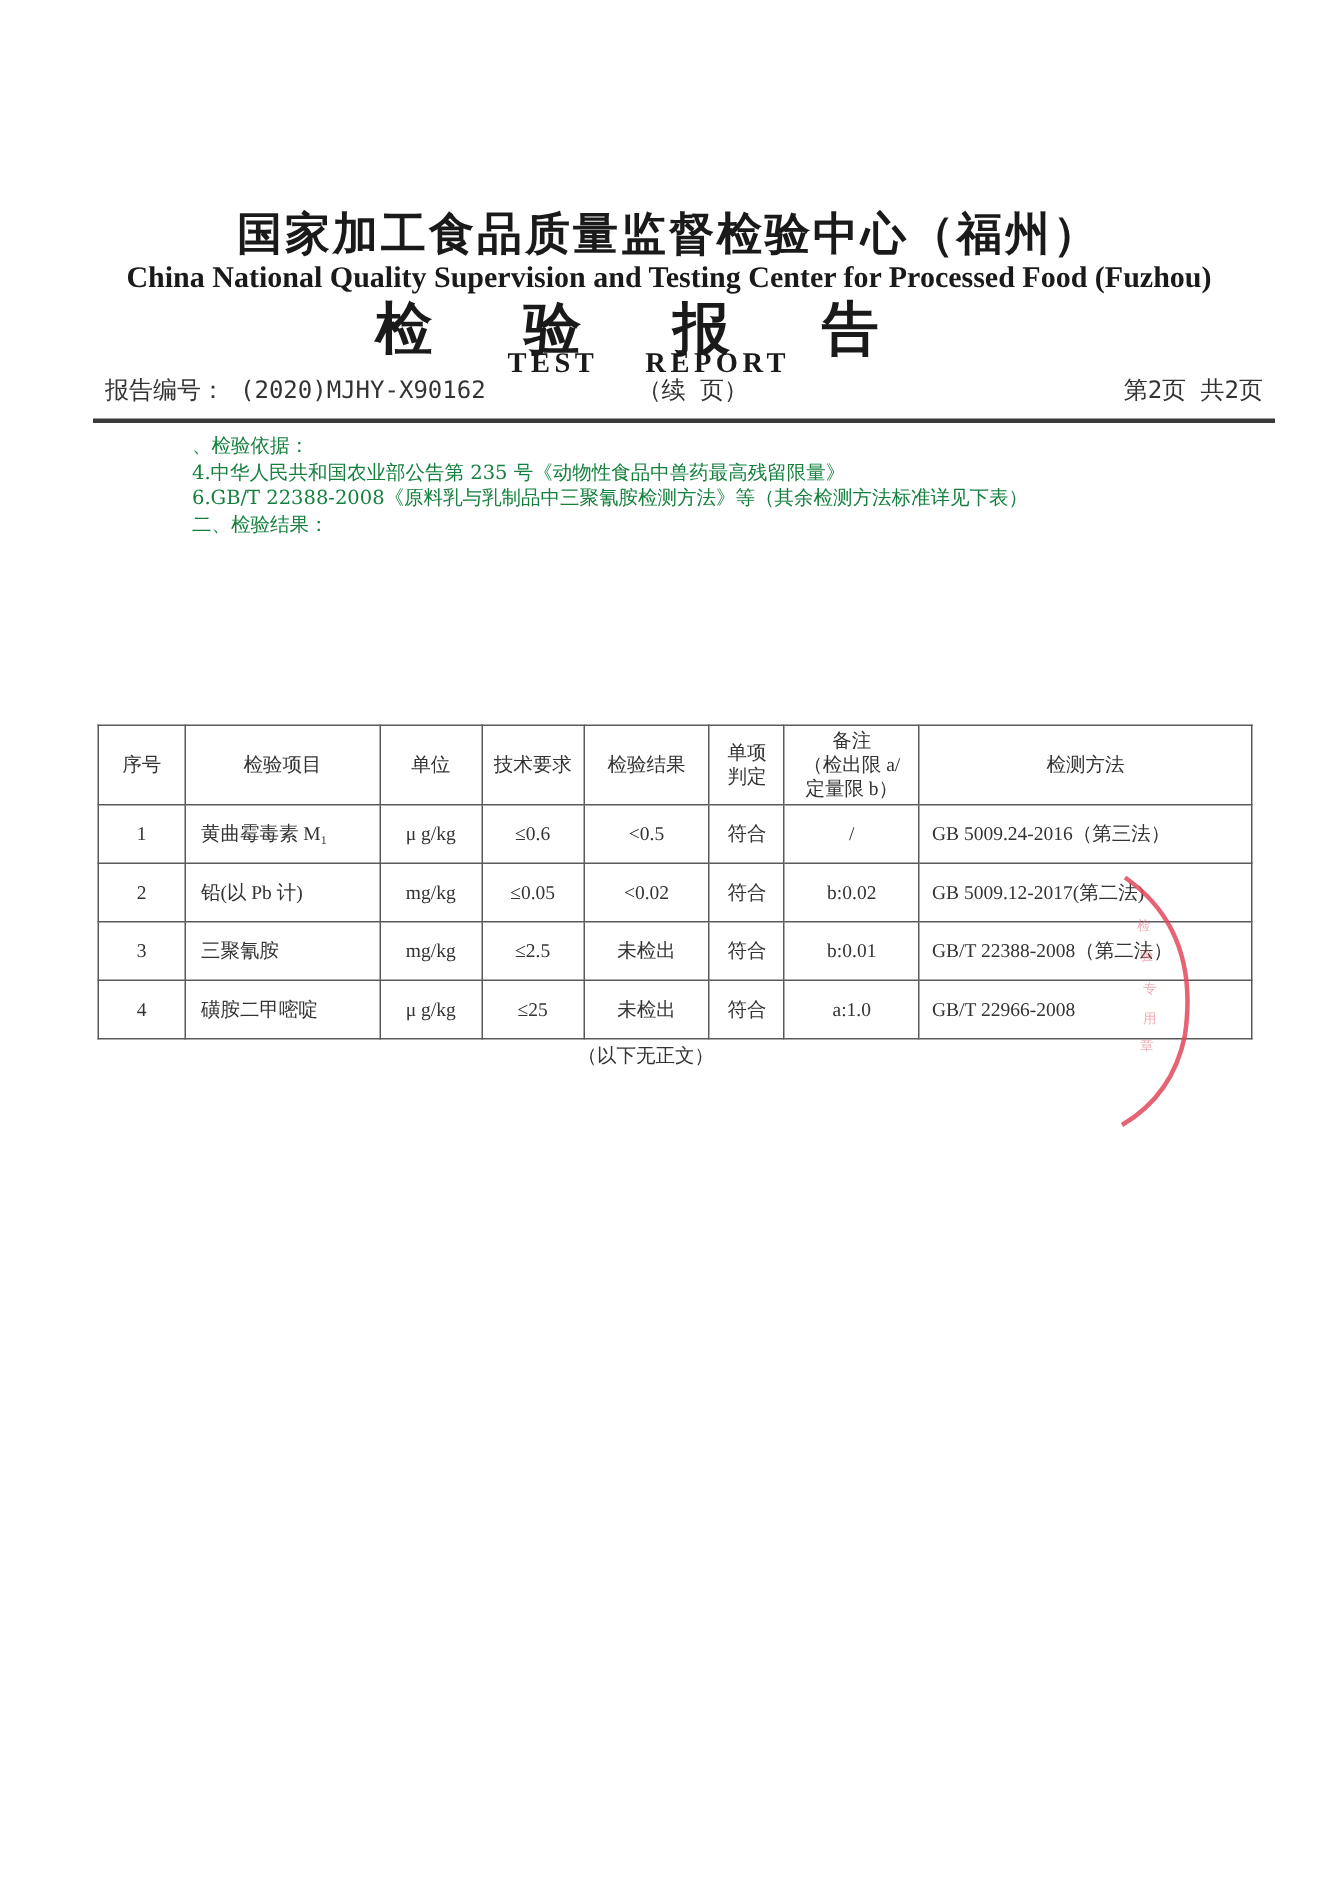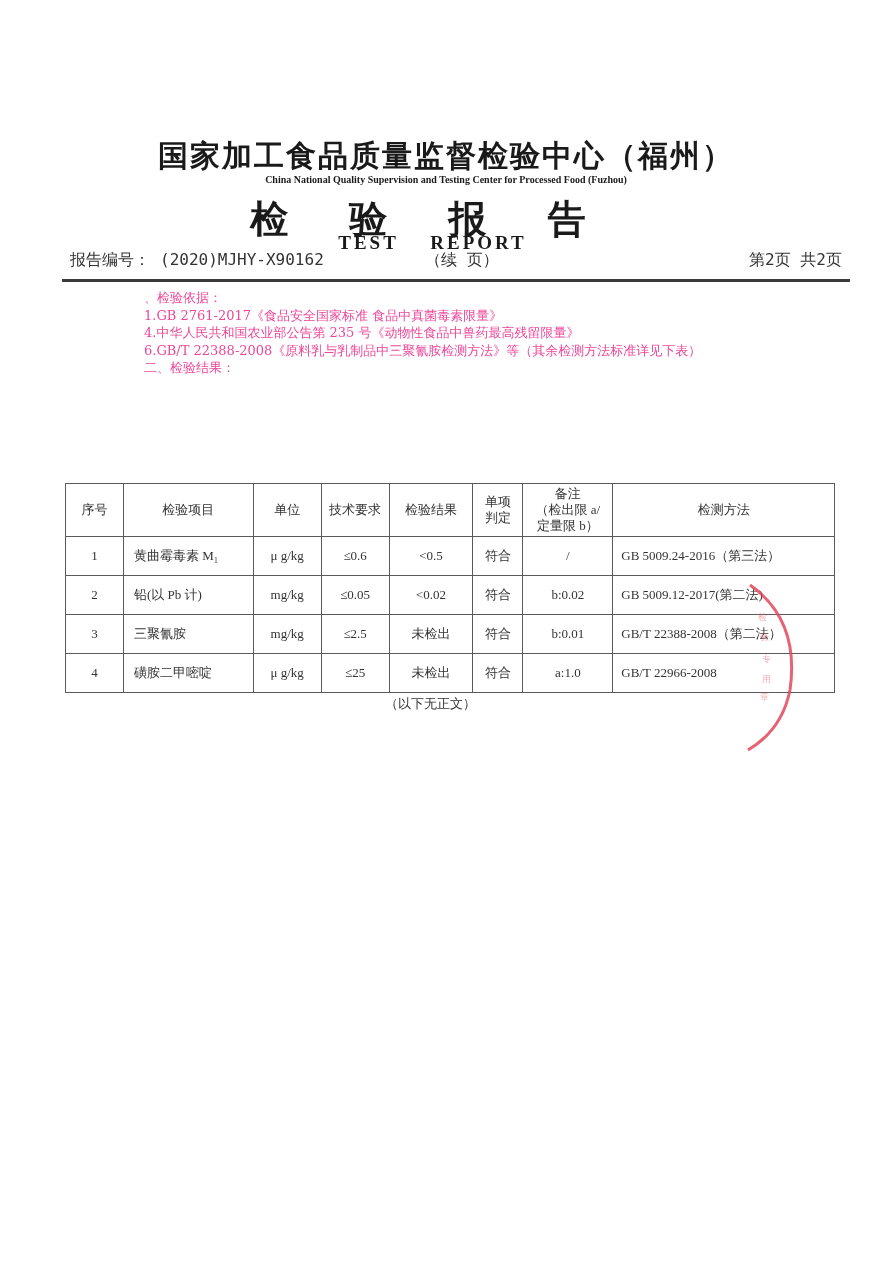--- a/index.html
+++ b/index.html
@@ -8,21 +8,21 @@
       font-family: "DejaVu Serif", "Liberation Serif", serif; color: #2a2a2a;
     }
     .abs { position: absolute; }
     .title-cn {
       left: 0; width: 892px; top: 136px; text-align: center;
       font-size: 30px; font-weight: bold; letter-spacing: 2px; color: #1a1a1a;
       font-family: "DejaVu Serif", serif;
     }
     .title-en {
       left: 0; width: 892px; top: 174px; text-align: center;
-      font-size: 10px; font-weight: bold; color: #1a1a1a;
+      font-size: 20px; font-weight: bold; color: #1a1a1a;
       font-family: "Liberation Serif", serif;
     }
     .report-cn {
       left: 0; width: 836px; top: 194px; text-align: center;
       font-size: 38px; font-weight: bold; letter-spacing: 24px; color: #1a1a1a;
       padding-left: 24px; box-sizing: border-box;
       font-family: "DejaVu Serif", serif;
     }
     .report-en {
       left: 0; width: 865px; top: 232px; text-align: center;
@@ -32,22 +32,22 @@
     .meta-row { top: 250px; font-size: 16px; color: #333; font-family: "DejaVu Sans Mono", monospace; }
     .meta-label { left: 70px; }
     .meta-number { left: 160px; }
     .meta-cont { left: 425px; }
     .meta-page { right: 50px; }
     .rule {
       left: 62px; top: 279px; width: 788px; height: 0;
       border-top: 3px solid #3a3a3a;
     }
     .basis {
-      left: 144px; top: 289px; width: 650px;
-      font-size: 13px; line-height: 17.5px; color: #ec4899;
+      left: 128px; top: 289px; width: 650px;
+      font-size: 13px; line-height: 17.5px; color: #15803d;
     }
     .basis p { margin: 0; }
     table.results {
       position: absolute; left: 65px; top: 483px; width: 770px;
       border-collapse: collapse; font-size: 13px; color: #333;
       font-family: "Liberation Serif", serif;
     }
     table.results th, table.results td {
       border: 1px solid #5a5a5a; text-align: center; vertical-align: middle;
       font-weight: normal; padding: 0 4px;
@@ -71,21 +71,20 @@
 
 <span class="abs meta-row meta-label">报告编号：</span>
 <span class="abs meta-row meta-number">(2020)MJHY-X90162</span>
 <span class="abs meta-row meta-cont">（续 页）</span>
 <span class="abs meta-row meta-page">第2页  共2页</span>
 
 <div class="abs rule"></div>
 
 <div class="abs basis">
   <p>、检验依据：</p>
-  <p>1.GB 2761-2017《食品安全国家标准 食品中真菌毒素限量》</p>
   <p>4.中华人民共和国农业部公告第 235 号《动物性食品中兽药最高残留限量》</p>
   <p>6.GB/T 22388-2008《原料乳与乳制品中三聚氰胺检测方法》等（其余检测方法标准详见下表）</p>
   <p>二、检验结果：</p>
 </div>
 
 <table class="results">
   <colgroup>
     <col style="width:58px">
       <col style="width:130px">
       <col style="width:68px">

